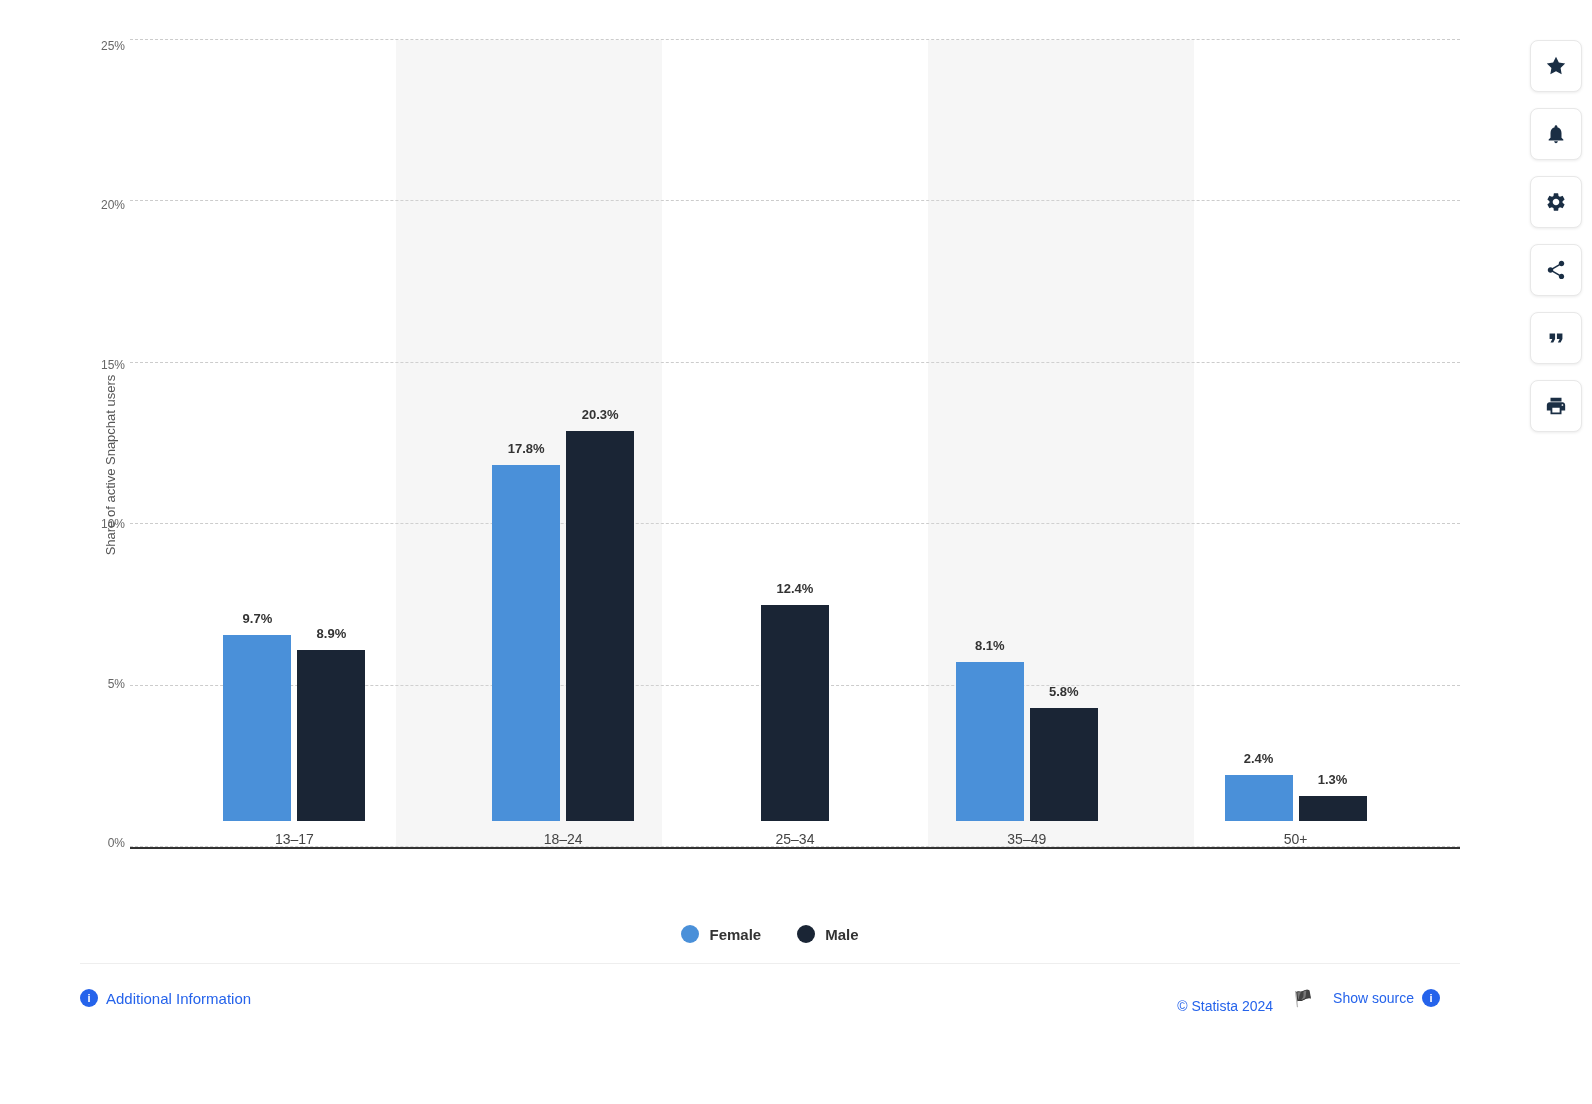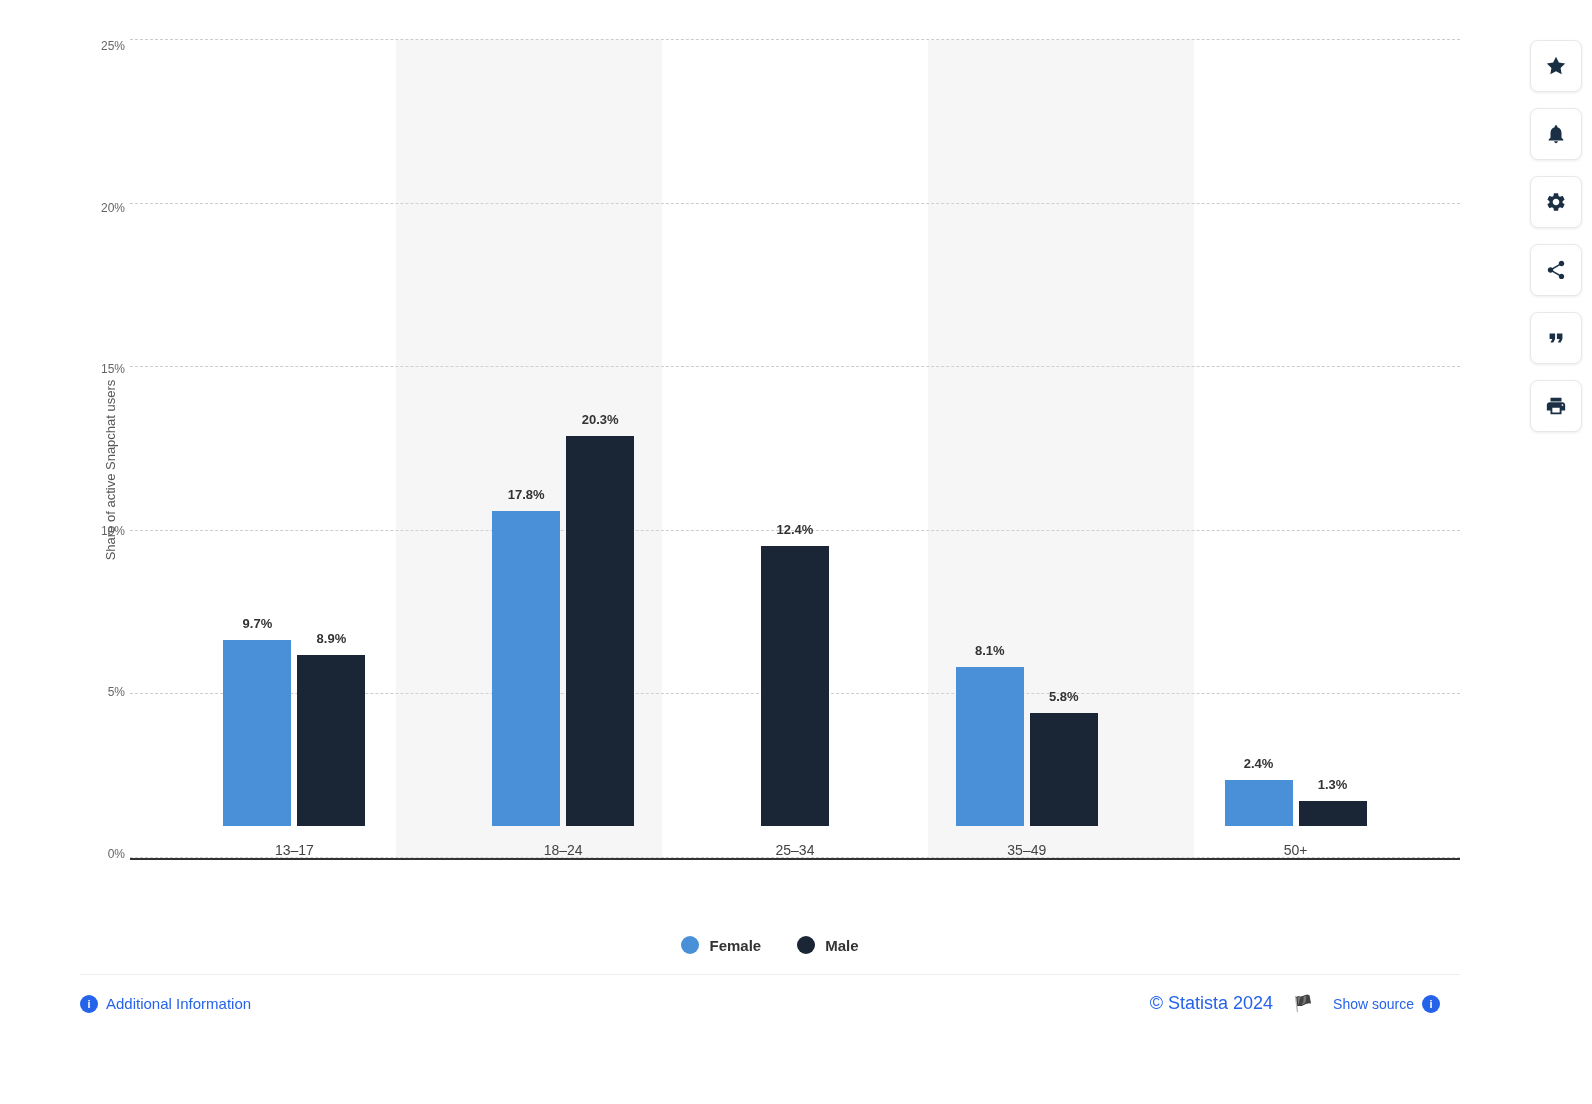--- a/index.html
+++ b/index.html
@@ -174,21 +174,21 @@
       font-size: 13px;
       font-weight: bold;
       color: #333;
       white-space: nowrap;
     }
 
     .bar-female { background: #4a90d9; }
     .bar-male { background: #1a2535; }
 
     .x-label {
-      margin-top: 16px;
+      margin-top: 10px;
       font-size: 14px;
       color: #444;
       text-align: center;
     }
 
     
     .legend {
       display: flex;
       justify-content: center;
       align-items: center;
@@ -237,21 +237,22 @@
     .footer-right {
       display: flex;
       align-items: center;
       gap: 20px;
       color: #2563eb;
       font-size: 14px;
     }
 
     .statista-copy {
       color: #2563eb;
-      font-size: 18px;
+      font-size: 14px;
+      margin-top: 16px;
     }
 
     .footer-right-actions {
       display: flex;
       align-items: center;
       gap: 8px;
     }
 
     .info-icon {
       width: 18px;
@@ -323,36 +324,36 @@
                       <div class="bar-fill bar-male" style="height: 170.88px;">
                         <div class="bar-label">8.9%</div>
                       </div>
                     </div>
                   </div>
                   <div class="x-label">13–17</div>
                 </div>
                 <div class="bar-group">
                   <div class="bar-group-bars">
                     <div class="bar">
-                      <div class="bar-fill bar-female" style="height: 315px;">
+                      <div class="bar-fill bar-female" style="height: 356px;">
                         <div class="bar-label">17.8%</div>
                       </div>
                     </div>
                     <div class="bar">
                       <div class="bar-fill bar-male" style="height: 389.76px;">
                         <div class="bar-label">20.3%</div>
                       </div>
                     </div>
                   </div>
                   <div class="x-label">18–24</div>
                 </div>
                 <div class="bar-group">
                   <div class="bar-group-bars">
                     <div class="bar">
-                      <div class="bar-fill bar-male" style="height: 280px;">
+                      <div class="bar-fill bar-male" style="height: 216px;">
                         <div class="bar-label">12.4%</div>
                       </div>
                     </div>
                   </div>
                   <div class="x-label">25–34</div>
                 </div>
                 <div class="bar-group">
                   <div class="bar-group-bars">
                     <div class="bar">
                       <div class="bar-fill bar-female" style="height: 159px;">

